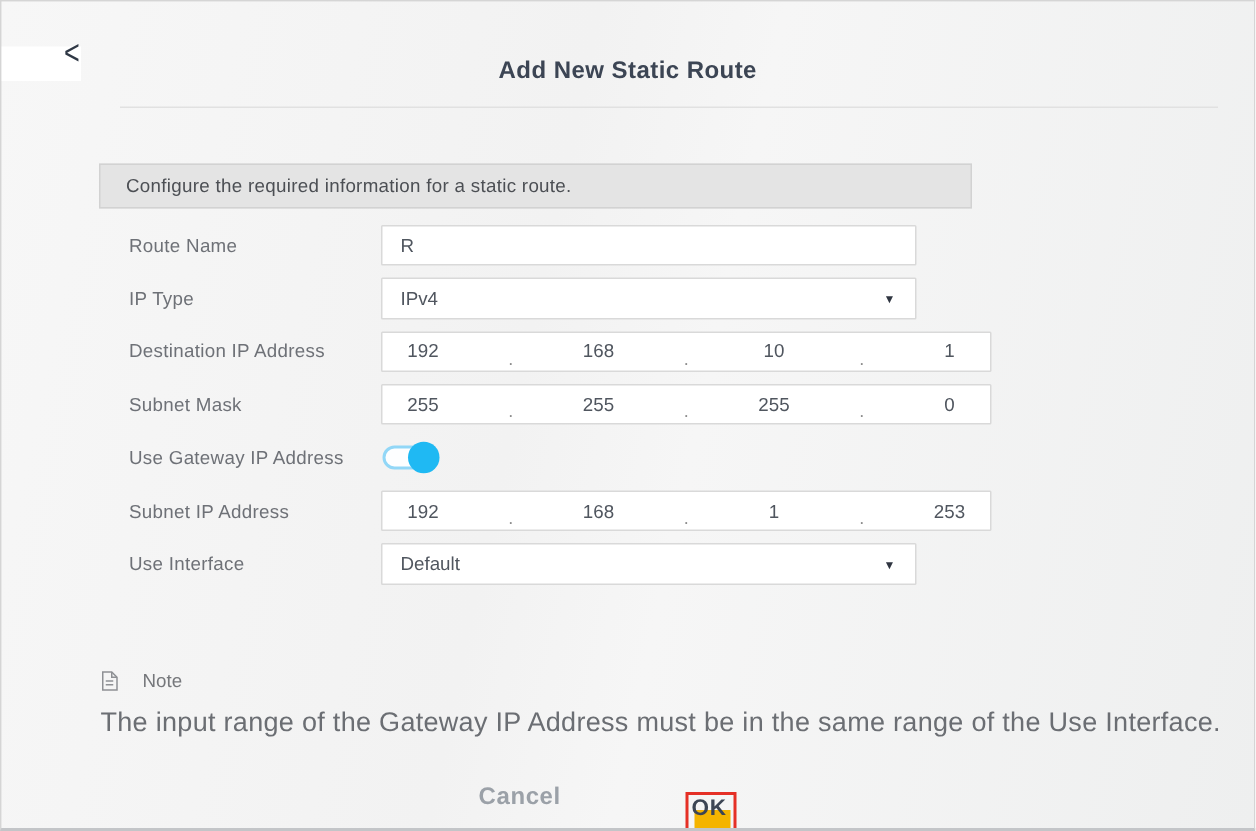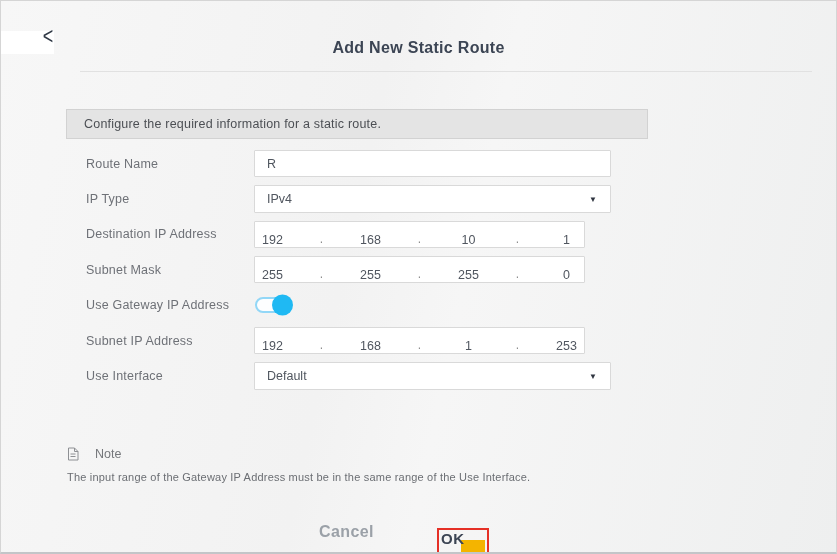--- a/index.html
+++ b/index.html
@@ -64,23 +64,23 @@
   .selectbox {
     box-sizing: border-box; width: 357px; height: 28px;
     background: #fff; border: 1px solid #d9d9d9; border-radius: 1px;
     display: flex; align-items: center; justify-content: space-between;
     padding: 0 13px 0 12px;
     font-size: 12.5px; color: #50565f; cursor: pointer;
   }
   .select-arrow { font-size: 8px; color: #2f3540; }
 
   .ipbox {
-    box-sizing: border-box; width: 331px; height: 27px;
+    box-sizing: border-box; width: 407px; height: 27px;
     background: #fff; border: 1px solid #d9d9d9; border-radius: 1px;
-    display: flex; align-items: flex-end; gap: 28px;
+    display: flex; align-items: center; gap: 28px;
   }
   .ip-seg {
     flex: 1; min-width: 0; padding: 0;
     border: none; outline: none; background: transparent;
     text-align: center; font-size: 12.5px; color: #50565f; font-family: inherit;
   }
   .ip-dot {
     width: 7px; align-self: flex-end; text-align: center;
     font-size: 12px; line-height: 10px; padding-bottom: 3px; color: #8c8c8c;
   }
@@ -98,32 +98,32 @@
   }
 
   .note-head {
     position: absolute; left: 66px; top: 446px;
     display: flex; align-items: flex-end; gap: 16px;
     font-size: 12.5px; color: #75777b;
   }
   .note-head svg { display: block; }
   .note-text {
     position: absolute; left: 66px; top: 470px;
-    font-size: 11px; color: #6b6e73; letter-spacing: 0.2px;
+    font-size: 18px; color: #6b6e73; letter-spacing: 0.2px;
   }
 
   .cancel-button {
     position: absolute; left: 318px; top: 522px;
     font-size: 16px; font-weight: 700; color: #9ba1a8;
     letter-spacing: 0.4px; cursor: pointer;
   }
 
   .ok-button {
-    position: absolute; left: 436px; top: 527px;
-    width: 52px; height: 27px; box-sizing: border-box;
+    position: absolute; left: 456px; top: 527px;
+    width: 34px; height: 27px; box-sizing: border-box;
     border: 2px solid #e53026; cursor: pointer; padding-left: 23px;
   }
   .ok-highlight {
     position: absolute; right: 2px; bottom: 1px;
     width: 24px; height: 12px; background: #f4b400;
   }
   .ok-label {
     position: absolute; left: 2px; top: 0;
     font-size: 15px; font-weight: 700; color: #3c4554; letter-spacing: 0.5px;
   }

